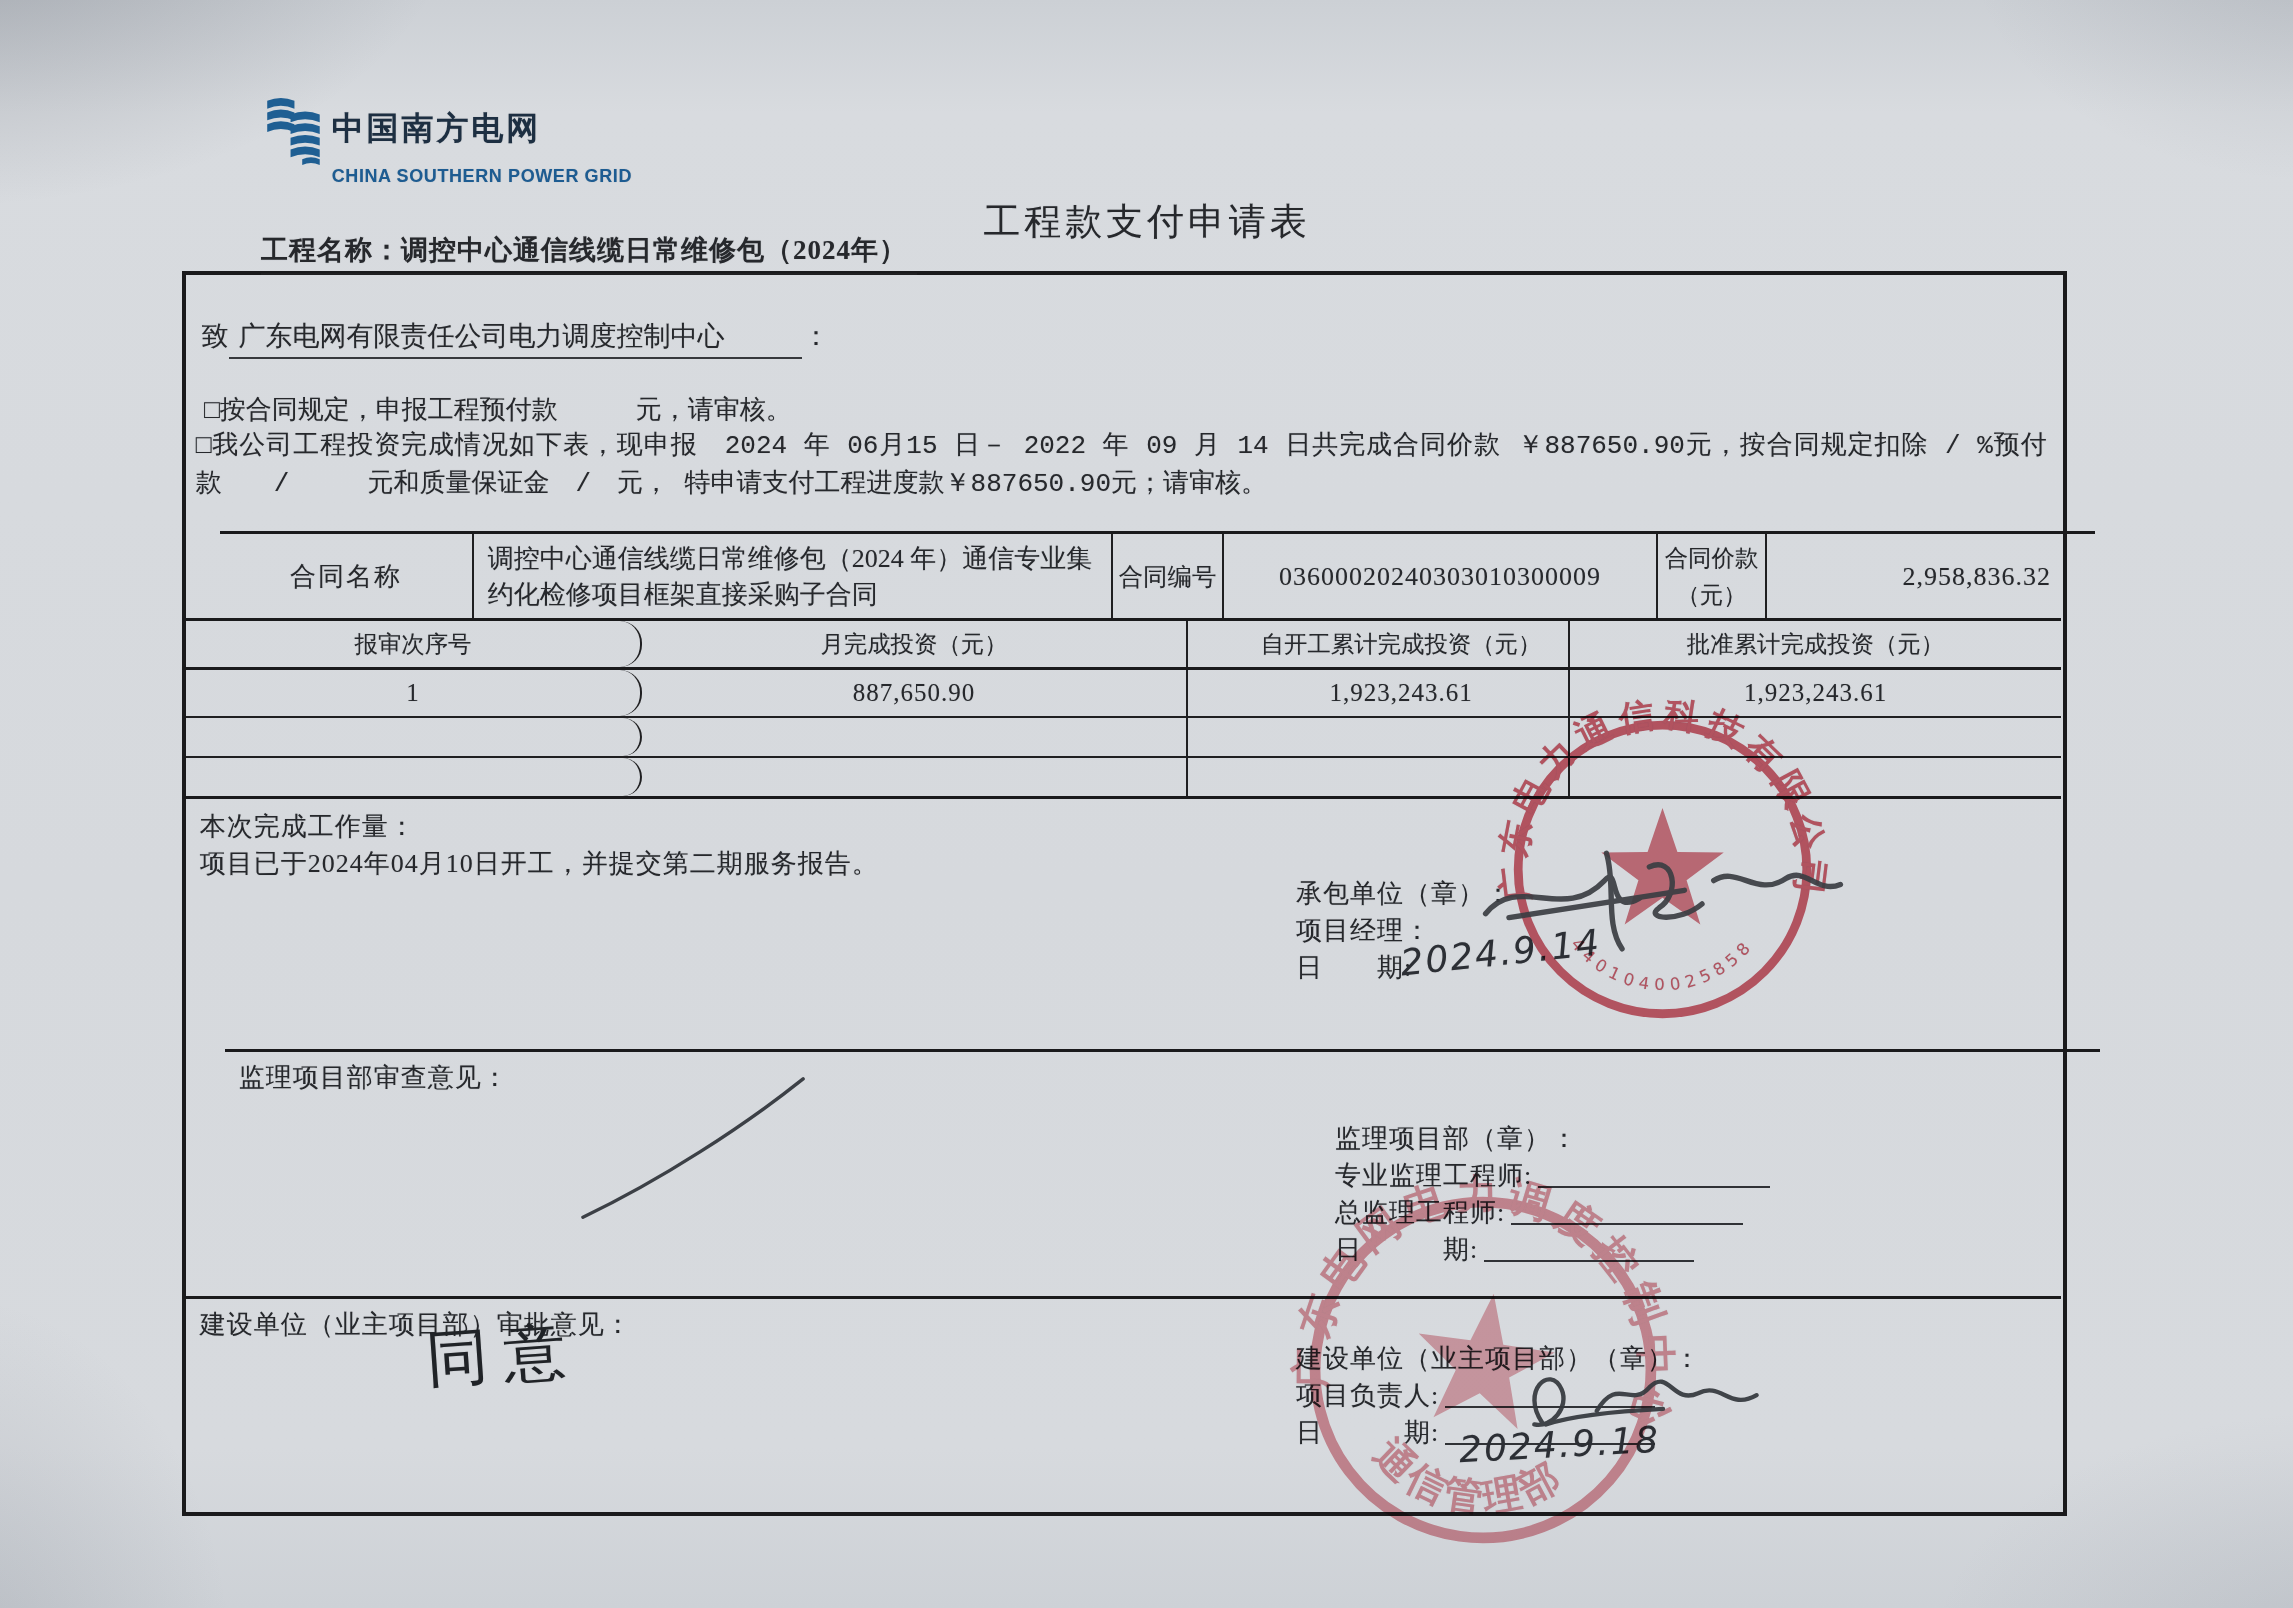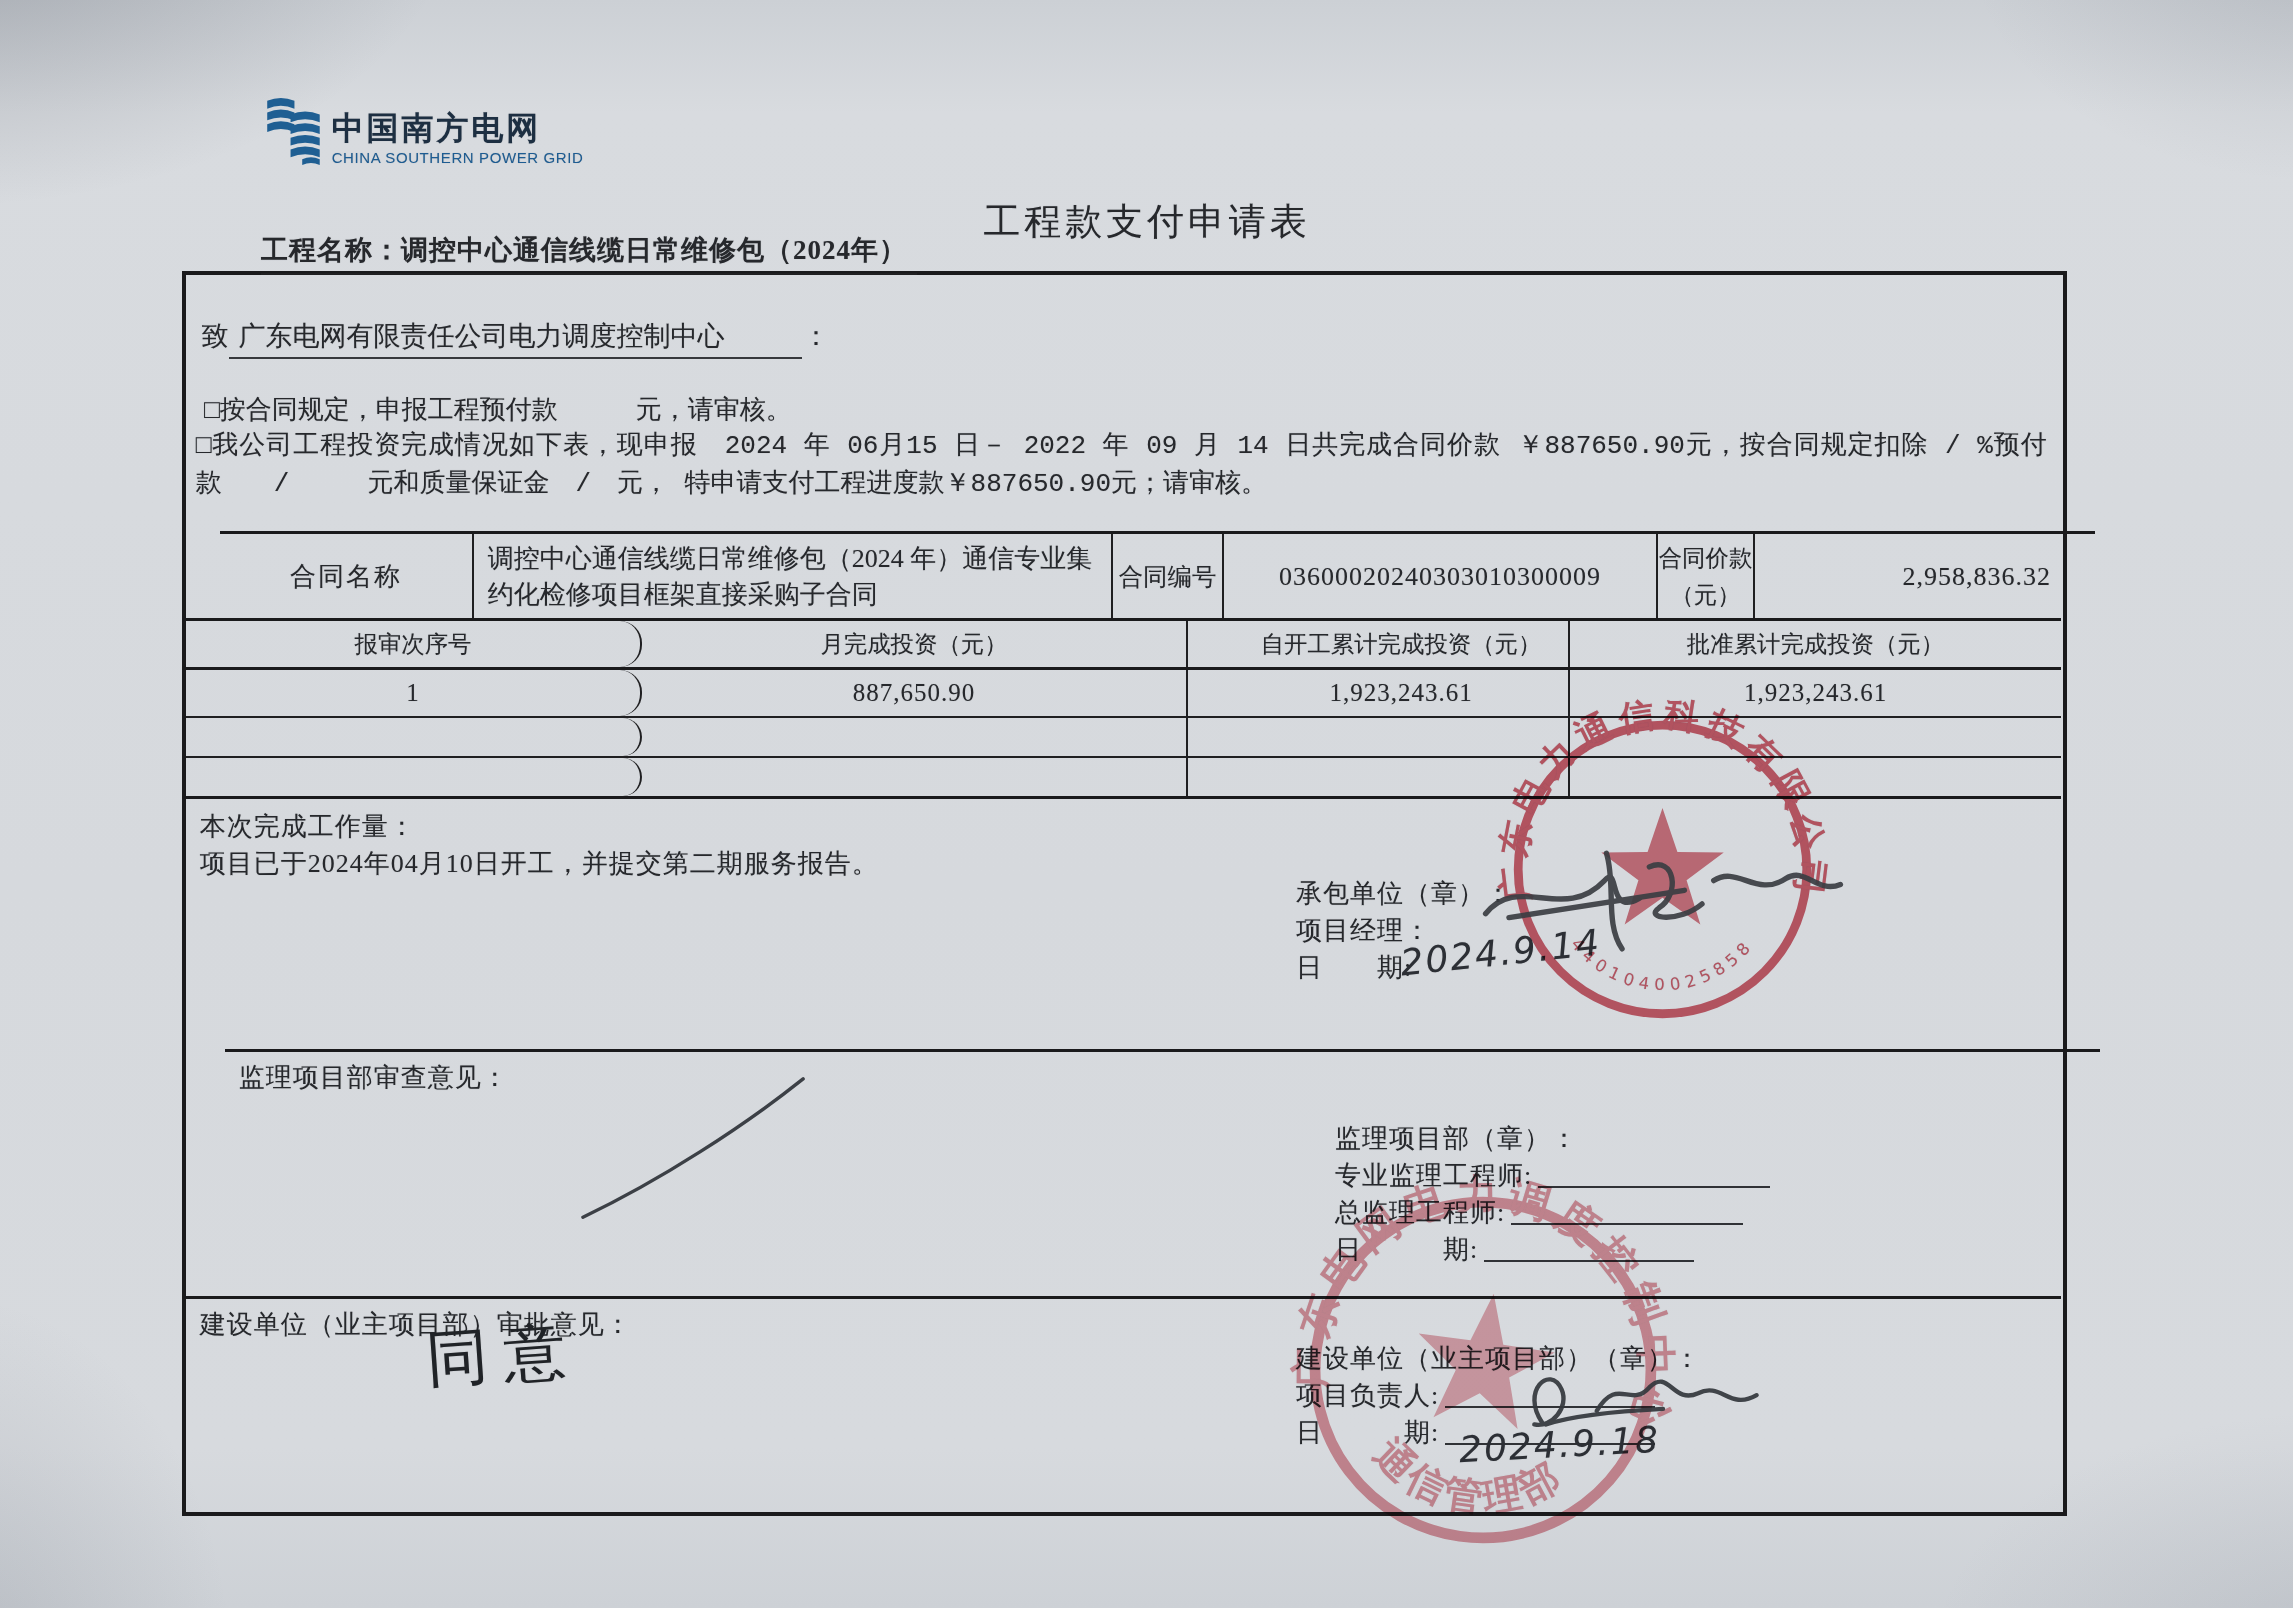--- a/index.html
+++ b/index.html
@@ -11,21 +11,21 @@
       radial-gradient(585px 410px at 101% -4%, rgba(90,96,108,0.18), rgba(90,96,108,0) 60%),
       radial-gradient(507px 683px at -2% 104%, rgba(100,106,118,0.20), rgba(100,106,118,0) 55%),
       radial-gradient(683px 410px at 102% 103%, rgba(120,126,138,0.18), rgba(120,126,138,0) 60%),
       linear-gradient(180deg,#ccd0d5 0%,#d8dbdf 7%,#d6d9dd 55%,#d7dade 90%,#cdd1d6 100%);
     text-shadow:0 0 1px rgba(45,47,52,0.25);
   }
   
   .logo{position:absolute;left:265px;top:96px;display:flex;align-items:flex-start;z-index:2;}
   .logo-text{margin-left:11.7px;margin-top:15.6px;font-family:"Liberation Sans","DejaVu Sans",sans-serif;}
   .logo-cn{font-size:32px;font-weight:bold;color:#1d2f42;letter-spacing:2.9px;line-height:33px;}
-  .logo-en{font-size:15px;font-weight:normal;color:#1d5c92;letter-spacing:0.6px;margin-top:4px;}
+  .logo-en{font-size:18px;font-weight:bold;color:#1d5c92;letter-spacing:0.6px;margin-top:21px;}
   .doc-title{position:absolute;left:50%;transform:translateX(-50%);top:197px;font-size:37px;font-weight:normal;letter-spacing:3.9px;z-index:2;}
   .project-line{position:absolute;left:261px;top:232px;font-size:27px;font-weight:bold;letter-spacing:1px;
     border-bottom:2.9px solid #202022;padding:0 9.8px 4.9px 0;z-index:2;}
   
   .formbox{position:absolute;left:182px;top:271px;width:1885px;height:1245px;border:4.9px solid #1a1a1c;box-sizing:border-box;z-index:1;}
   .sec{position:absolute;left:0;width:1875px;box-sizing:border-box;}
   .bt4{border-top:3.9px solid #1a1a1c;} .bt3{border-top:2.9px solid #1f1f21;}
   
   .salut{position:absolute;left:15.6px;top:43px;font-size:27px;}
   .salut-under{display:inline-block;border-bottom:2.4px solid #36383c;padding:0 78px 2.9px 9.8px;}
@@ -33,21 +33,21 @@
   .opt2{position:absolute;left:9.8px;top:152px;width:1851px;font-size:26px;line-height:38px;text-align:justify;font-family:Liberation Mono, monospace;}
   
   .frow{display:flex;align-items:stretch;}
   .cell{box-sizing:border-box;border-right:2.9px solid #1f1f21;display:flex;align-items:center;justify-content:center;text-align:center;}
   .cell:last-child{border-right:none;}
   .contract-row{height:100%;margin-left:34px;}
   .c-name-label{width:254px;font-size:26px;letter-spacing:2px;}
   .c-name-val{width:639px;font-size:26px;line-height:36px;justify-content:flex-start;text-align:left;padding:3.9px 13.7px;}
   .c-no-label{width:111px;font-size:24.4px;}
   .c-no-val{width:434px;font-size:26px;letter-spacing:1px;}
-  .c-price-label{width:97px;font-size:23.4px;flex-direction:column;line-height:29px;gap:8px;}
+  .c-price-label{width:109px;font-size:23.4px;flex-direction:column;line-height:29px;gap:8px;}
   .c-price-val{flex:1;justify-content:flex-end;padding-right:44px;font-size:26px;letter-spacing:1px;}
   .h1{width:456px;border-radius:22px;} .h2{width:546px;} .h3{width:336px;margin-left:46px;} .h4{flex:1;}
   .invest-head .cell{font-size:23.4px;}
   .invest-row .cell{font-size:25px;letter-spacing:1px;}
   
   .sec-title{position:absolute;left:13.7px;font-size:26px;letter-spacing:1px;}
   .sec-body{position:absolute;left:13.7px;font-size:26px;letter-spacing:1px;}
   .labels{position:absolute;left:1110px;font-size:26px;line-height:37px;letter-spacing:1px;}
   .labels .lrow{white-space:nowrap;}
   .uline{display:inline-block;border-bottom:2.4px solid #303236;width:232px;height:25px;margin-left:5.9px;vertical-align:-3.9px;}

